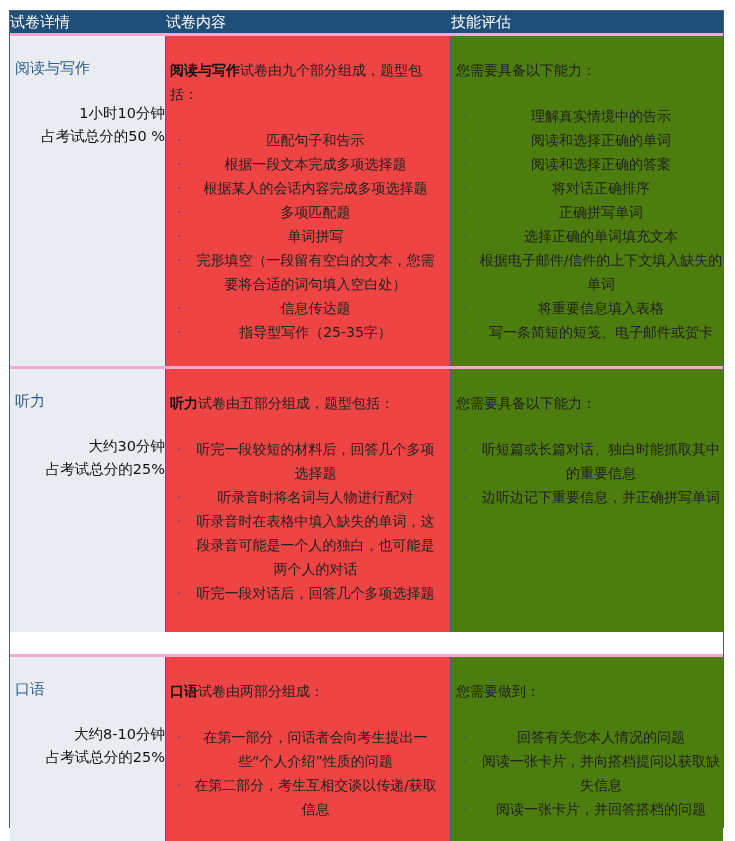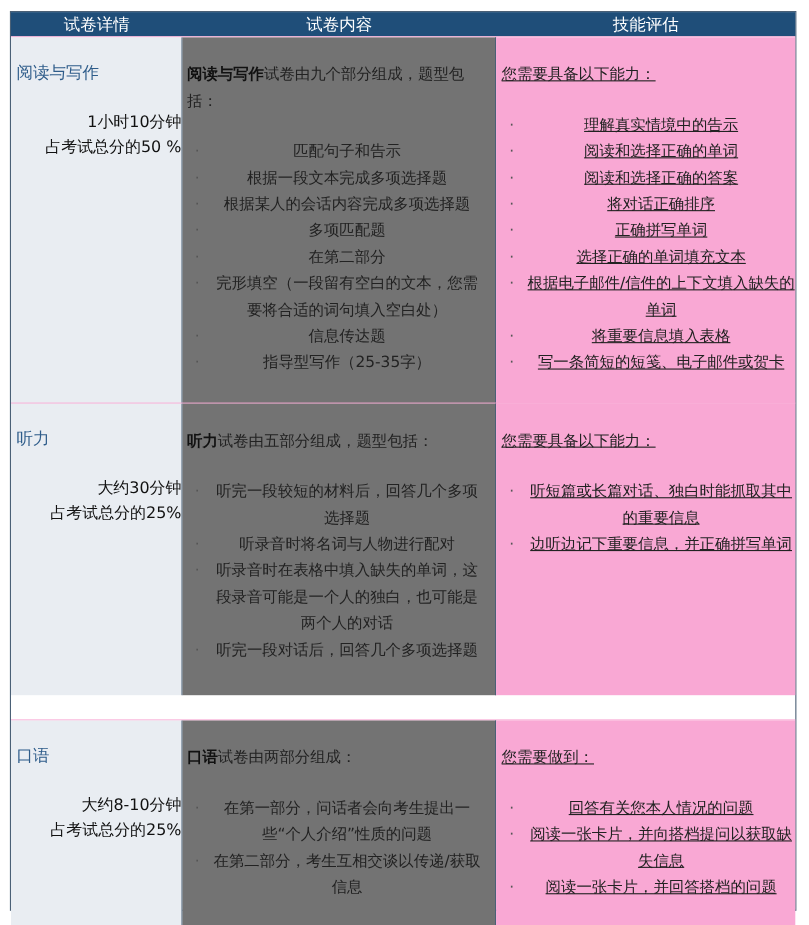--- a/index.html
+++ b/index.html
@@ -2,25 +2,25 @@
 <html><head>
 <meta charset="utf-8">
 <style>
   html, body { margin:0; padding:0; background:#ffffff; }
   body { width:735px; height:841px; position:relative; overflow:hidden;
          font-family:"DejaVu Sans", "Liberation Sans", sans-serif; color:#222; }
   .tbl { position:absolute; left:9px; top:10px; width:715px; height:818px;
          border:1px solid #4a6076; box-sizing:border-box; }
   .hdr { position:absolute; left:0; top:0; width:100%; height:22px; background:#1f4e79;
          display:flex; }
-  .hdr div { color:#ffffff; font-size:15px; line-height:22px; text-align:center; }
-  .row { position:absolute; left:0; width:100%; border-top:1px solid #f9a8d4; display:flex; box-sizing:border-box; }
+  .hdr div { color:#ffffff; font-size:15px; line-height:22px; }
+  .row { position:absolute; left:0; width:100%; border-top:3px solid #f9a8d4; display:flex; box-sizing:border-box; }
   .c1 { width:156px; background:#e9edf2; border-right:1px solid #4a6076; box-sizing:border-box; padding:22px 0 0 5px; }
-  .c2 { width:285px; border-right:1px solid #4a6076; box-sizing:border-box; padding:22px 12px 0 4px; background:#737373; }
-  .c3 { flex:1; box-sizing:border-box; padding:22px 0 0 5px; background:#f9a8d4;text-decoration:underline; }
+  .c2 { width:285px; border-right:1px solid #4a6076; box-sizing:border-box; padding:22px 12px 0 4px; background:#ef4444; }
+  .c3 { flex:1; box-sizing:border-box; padding:22px 0 0 5px; background:#4d7c0f; }
   .sec { color:#2e5c8a; font-size:15px; line-height:20px; margin-bottom:24px; }
   .meta { font-size:14.5px; line-height:23px; color:#111;text-align:right; }
   .intro { font-size:14px; line-height:24px; color:#222; }
   .intro b { font-weight:bold; color:#111; }
   ul { list-style:none; margin:22px 0 0 0; padding:0; }
   li { position:relative; padding-left:23px; font-size:14px; line-height:24px; color:#222;text-align:center; }
   li::before { content:"·"; position:absolute; left:7px; top:0; color:#555; }
 </style>
 </head>
 <body>
@@ -38,21 +38,21 @@
       <div class="meta">1小时10分钟</div>
       <div class="meta">占考试总分的50 %</div>
     </div>
     <div class="c2">
       <div class="intro"><b>阅读与写作</b><span>试卷由九个部分组成，题型包括：</span></div>
       <ul>
         <li>匹配句子和告示</li>
         <li>根据一段文本完成多项选择题</li>
         <li>根据某人的会话内容完成多项选择题</li>
         <li>多项匹配题</li>
-        <li>在第二部分</li>
+        <li>单词拼写</li>
         <li>完形填空（一段留有空白的文本，您需要将合适的词句填入空白处）</li>
         <li>信息传达题</li>
         <li>指导型写作（25-35字）</li>
       </ul>
     </div>
     <div class="c3">
       <div class="intro">您需要具备以下能力：</div>
       <ul>
         <li>理解真实情境中的告示</li>
         <li>阅读和选择正确的单词</li>

